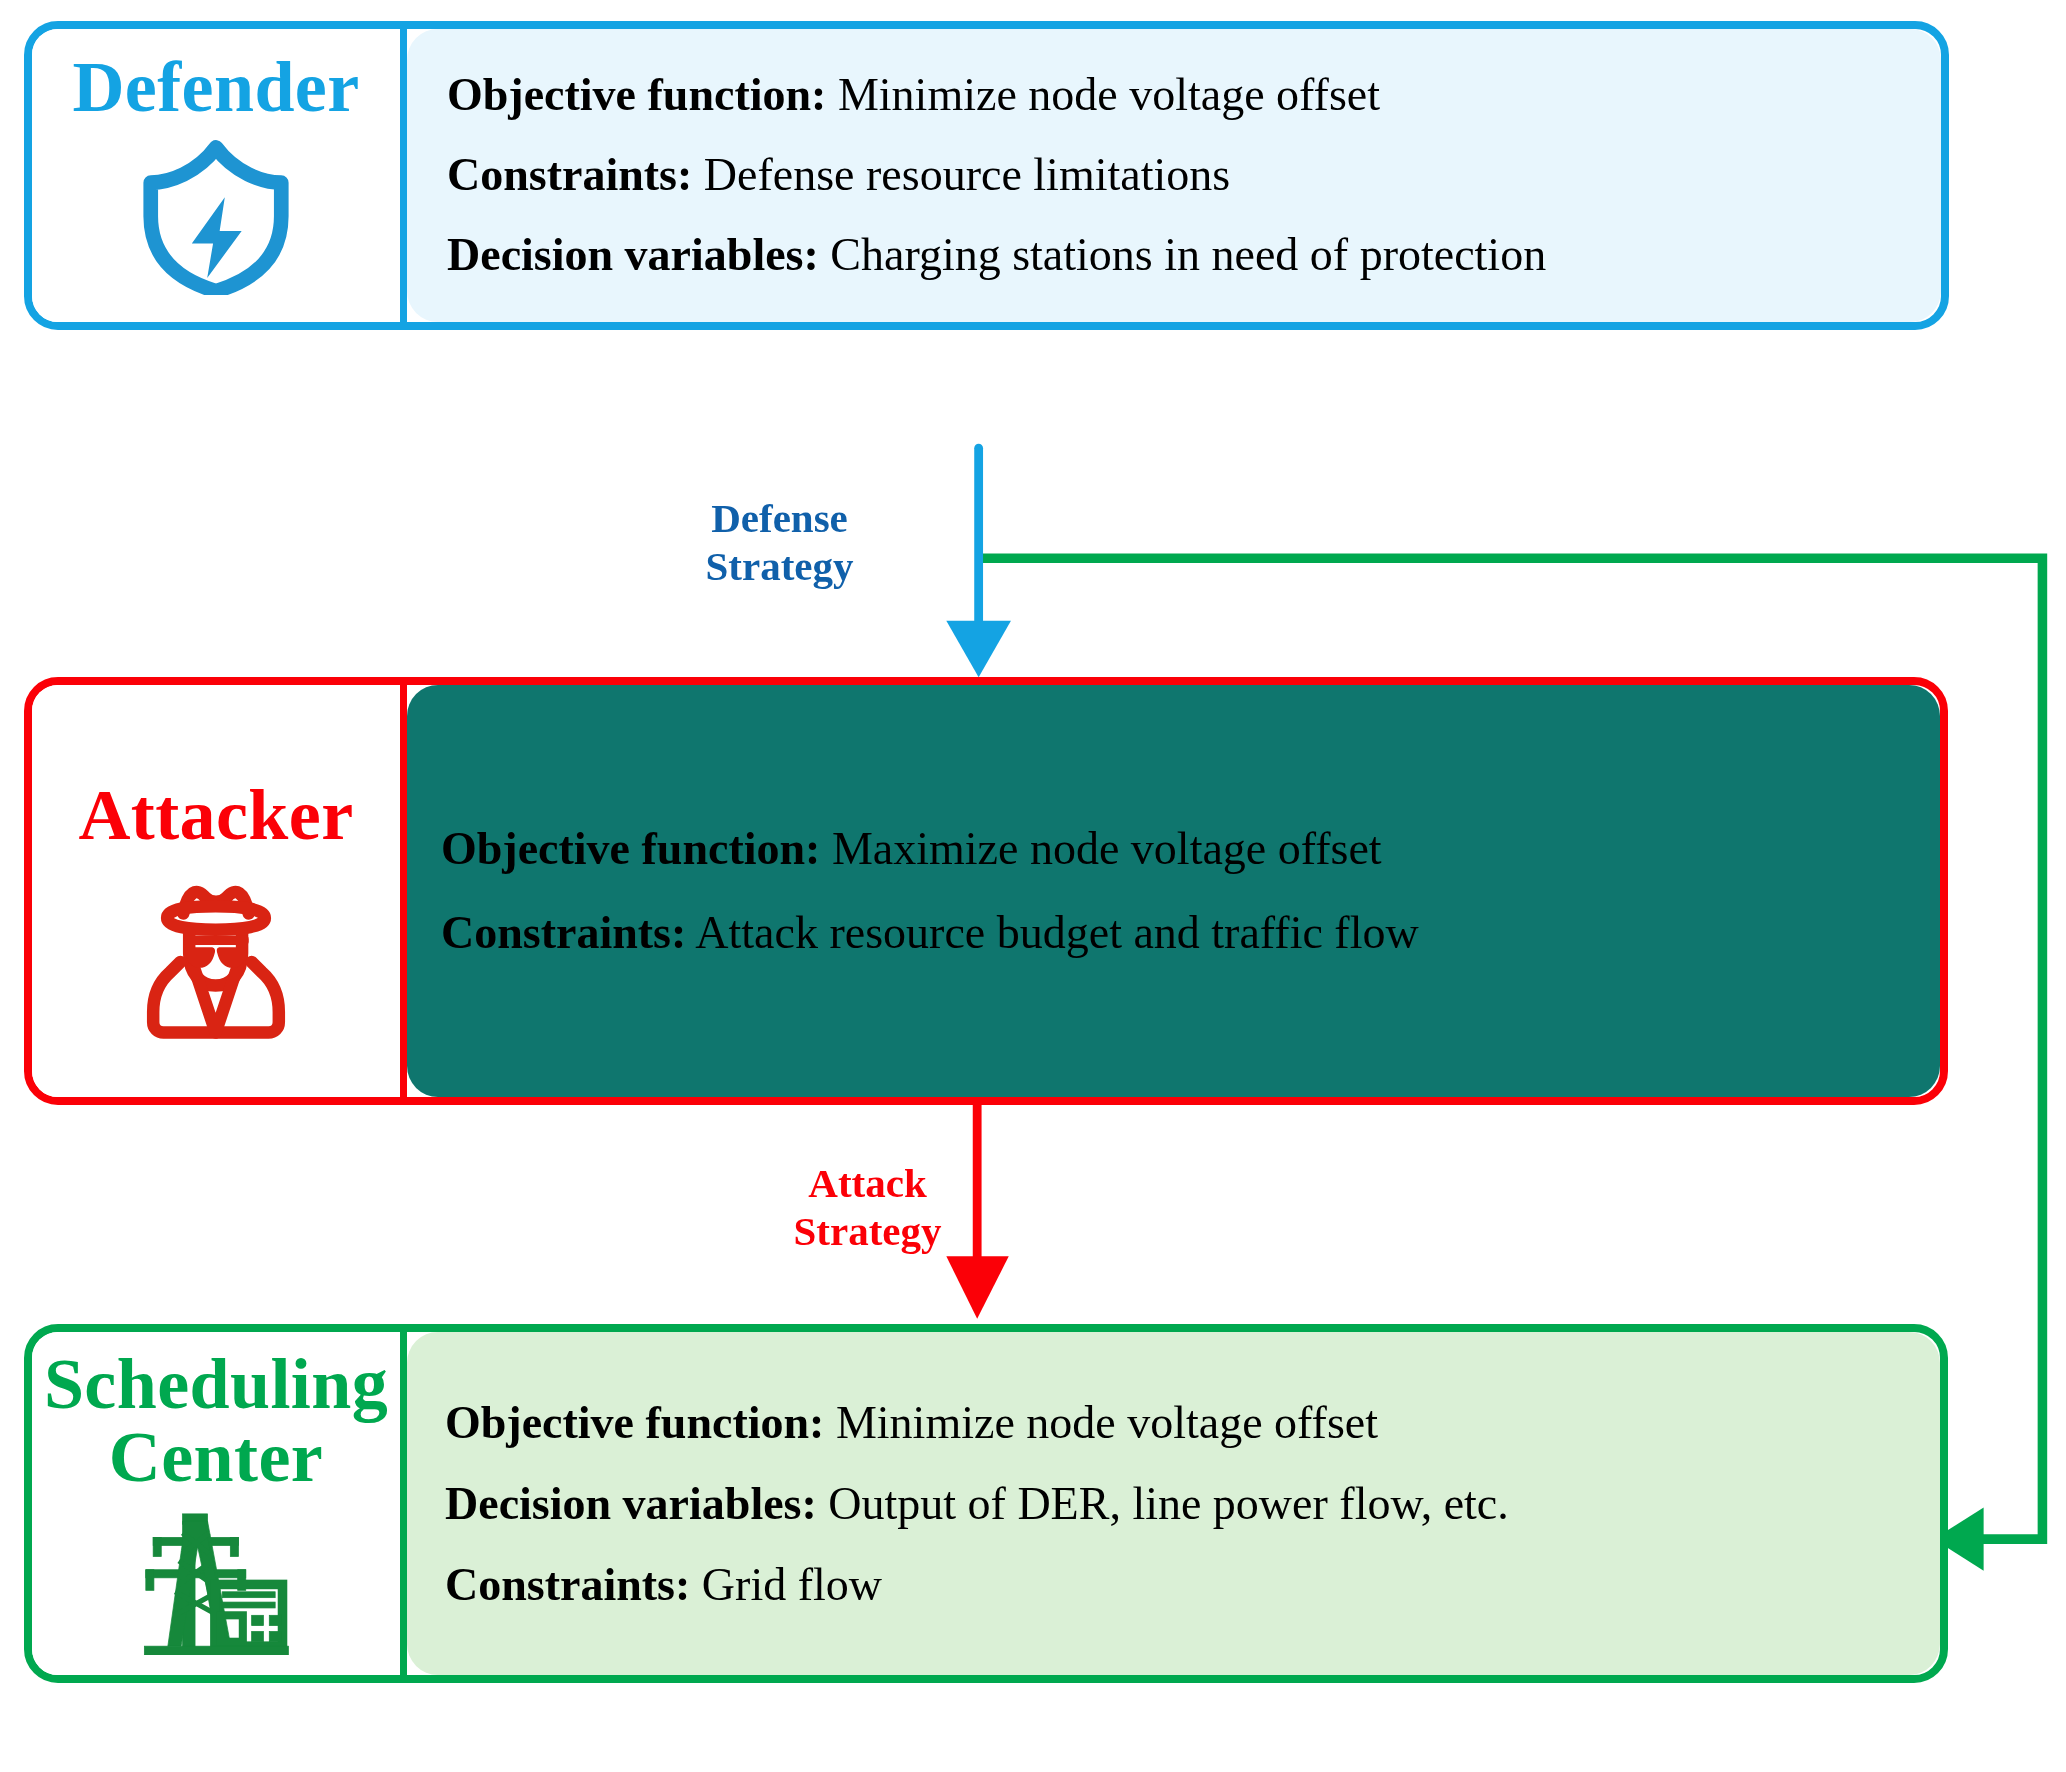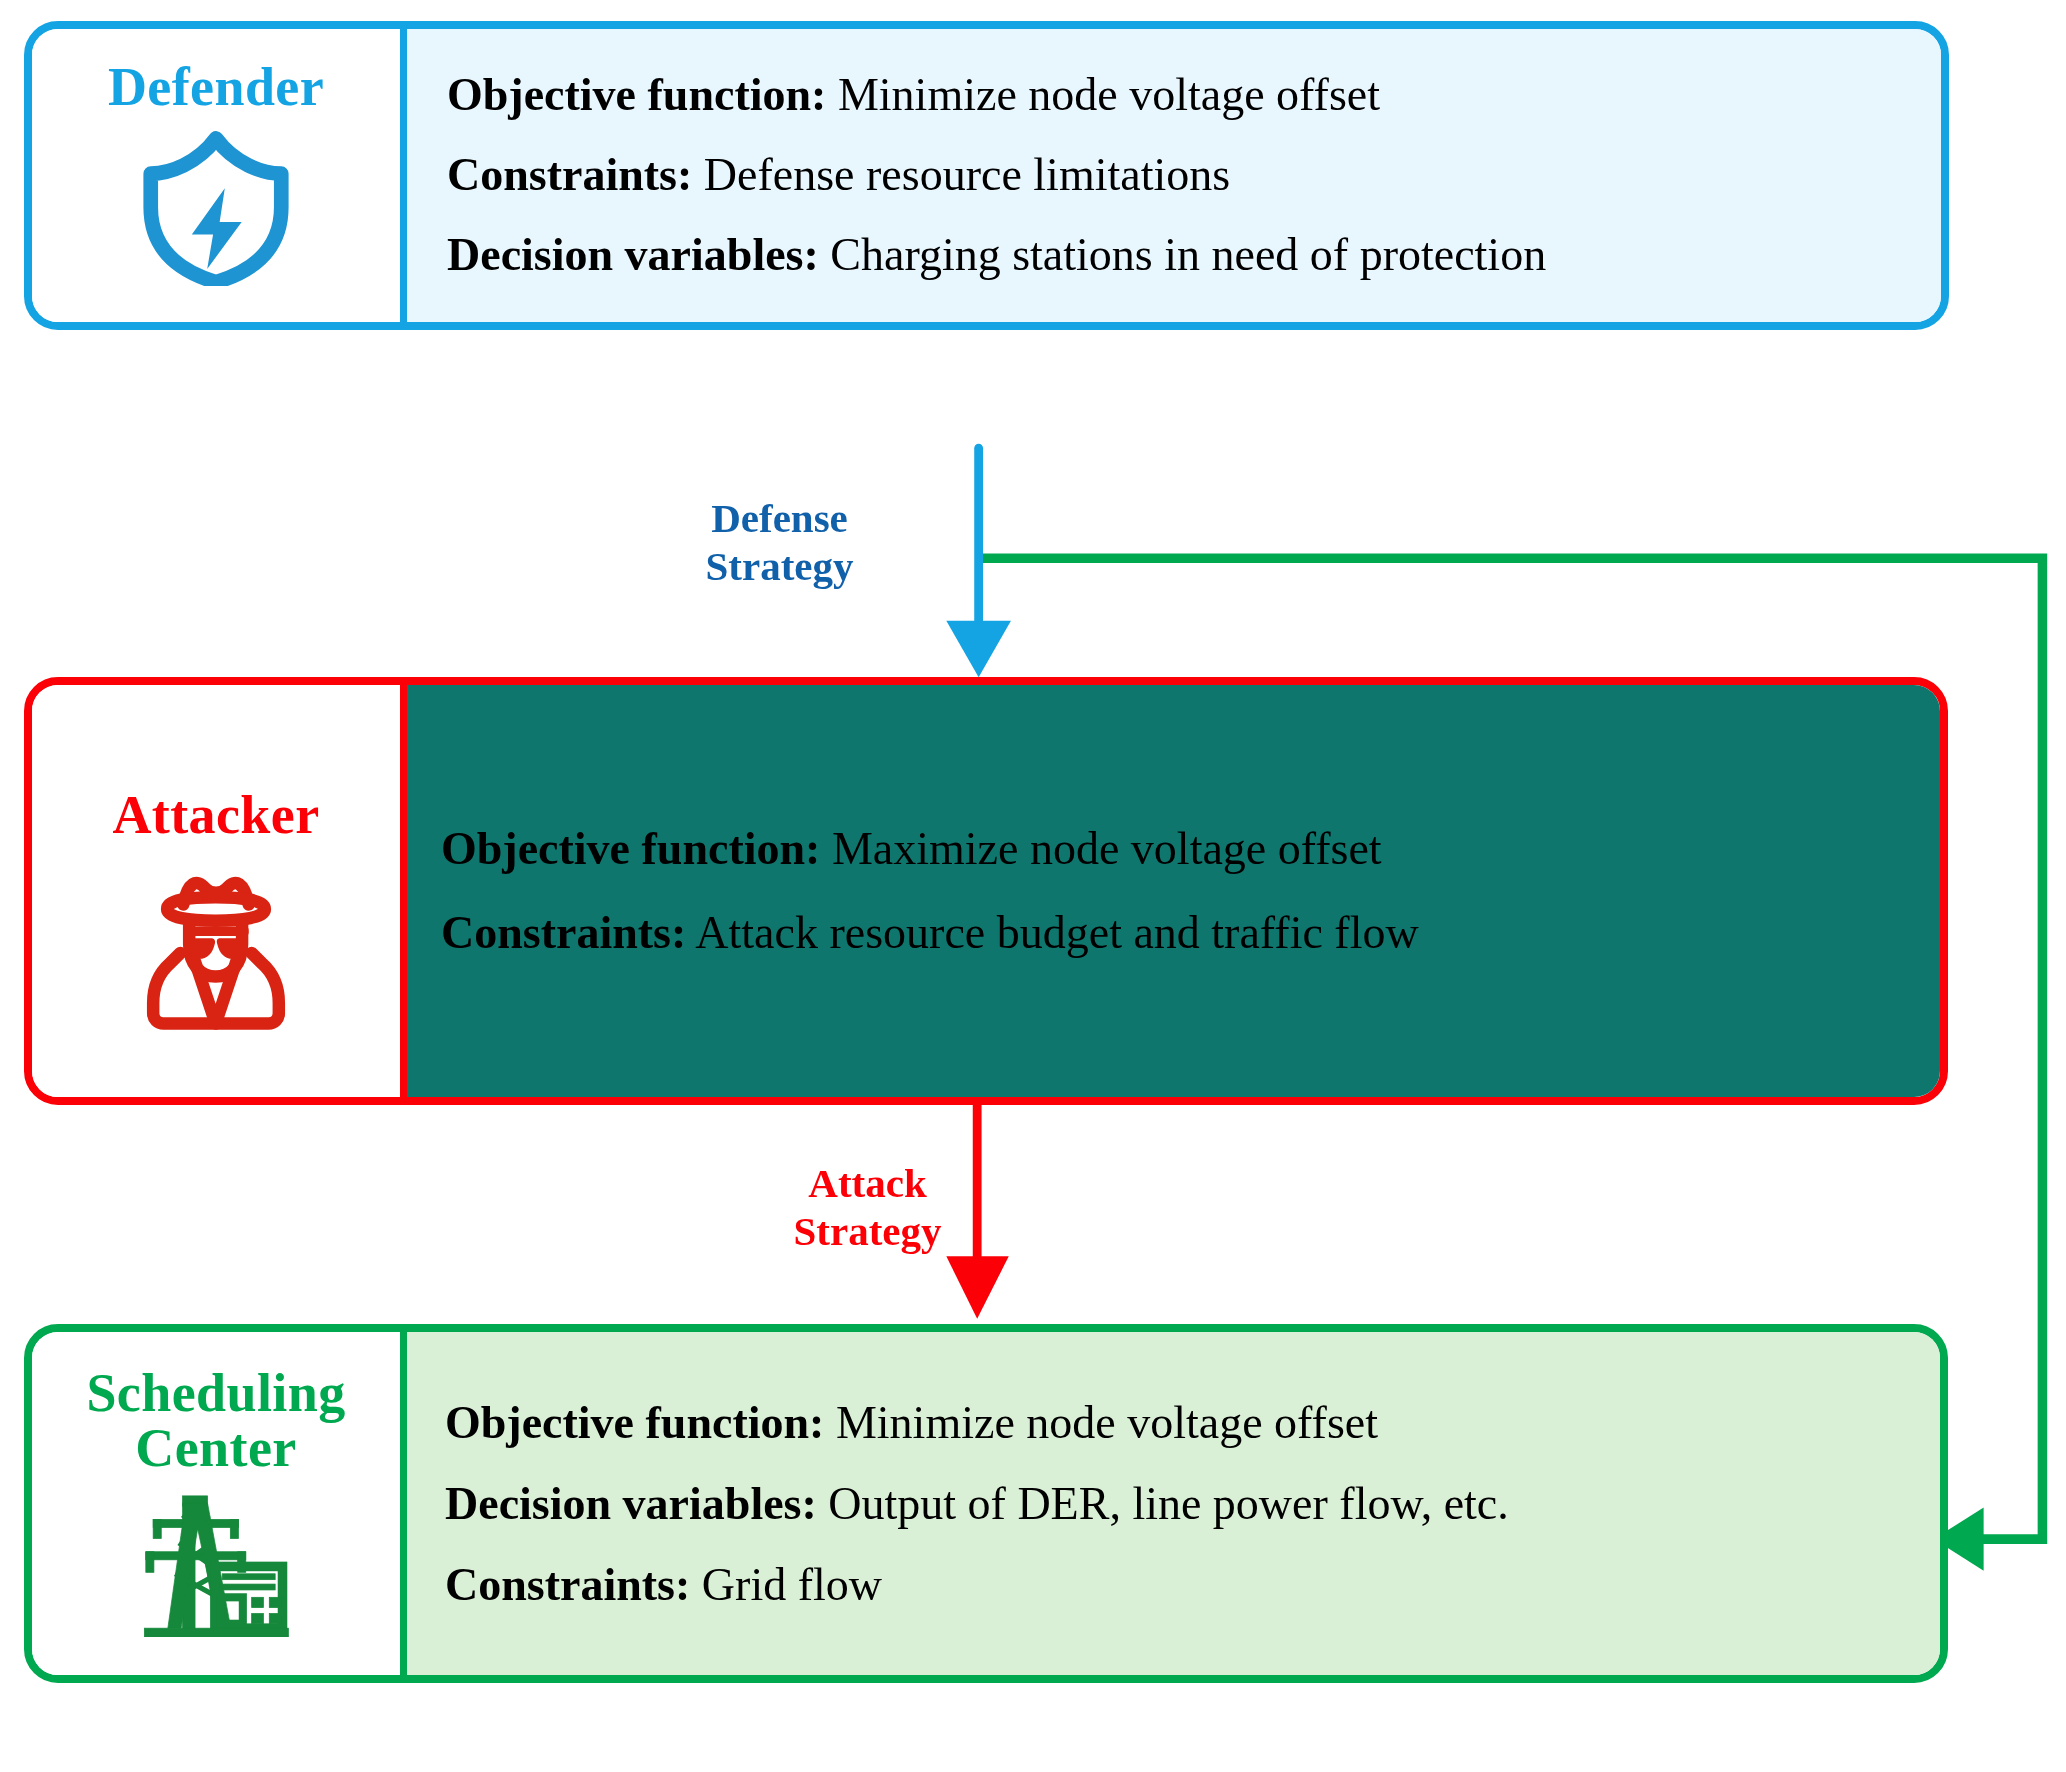--- a/index.html
+++ b/index.html
@@ -54,39 +54,40 @@
     flex-direction: column;
     align-items: center;
     justify-content: center;
     border-right-style: solid;
     border-right-width: 7.3px;
     padding: 0 4.4px;
   }
 
   .role-title {
     font-weight: bold;
-    font-size: 54px;
+    font-size: 72px;
     line-height: 1.02;
     text-align: center;
     letter-spacing: 0.4px;
     white-space: pre-line;
   }
 
   .role-icon {
     margin-top: 13.2px;
     display: block;
   }
 
   .role-right {
     box-sizing: border-box;
     flex: 1 1 auto;
     display: flex;
     flex-direction: column;
     justify-content: center;
     padding: 0 16px 0 40px;
+    border-radius: 31px;
   }
 
   .spec-line {
     font-size: 46px;
     line-height: 1.0;
     color: #000000;
     white-space: nowrap;
     font-family: "Liberation Serif", "DejaVu Serif", serif;
   }
   .spec-line .lbl {

